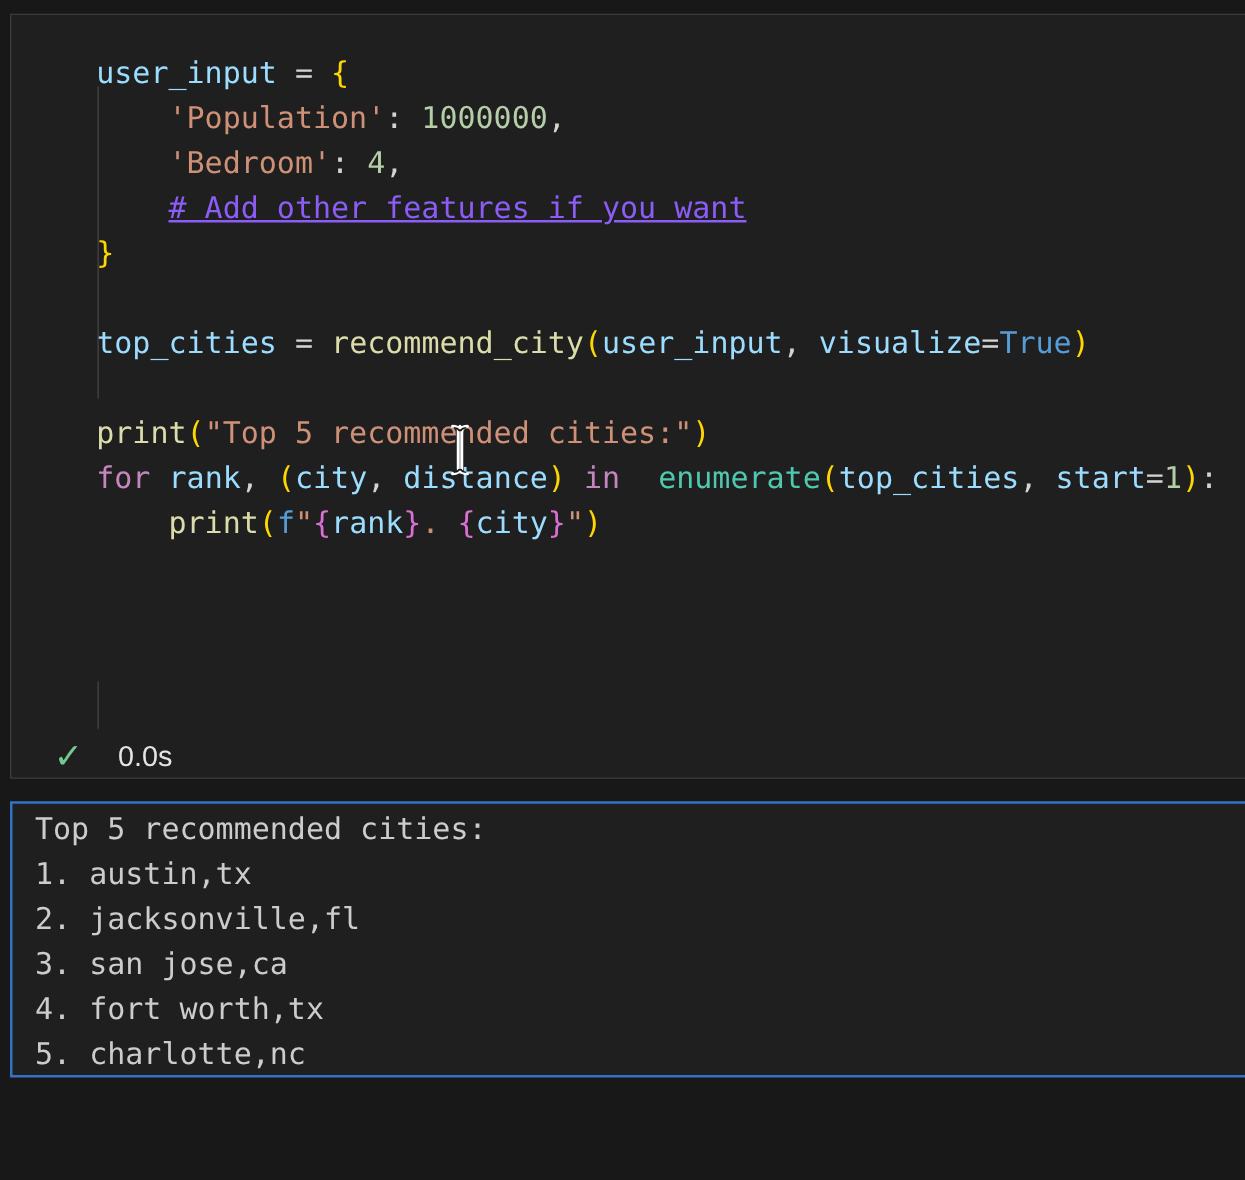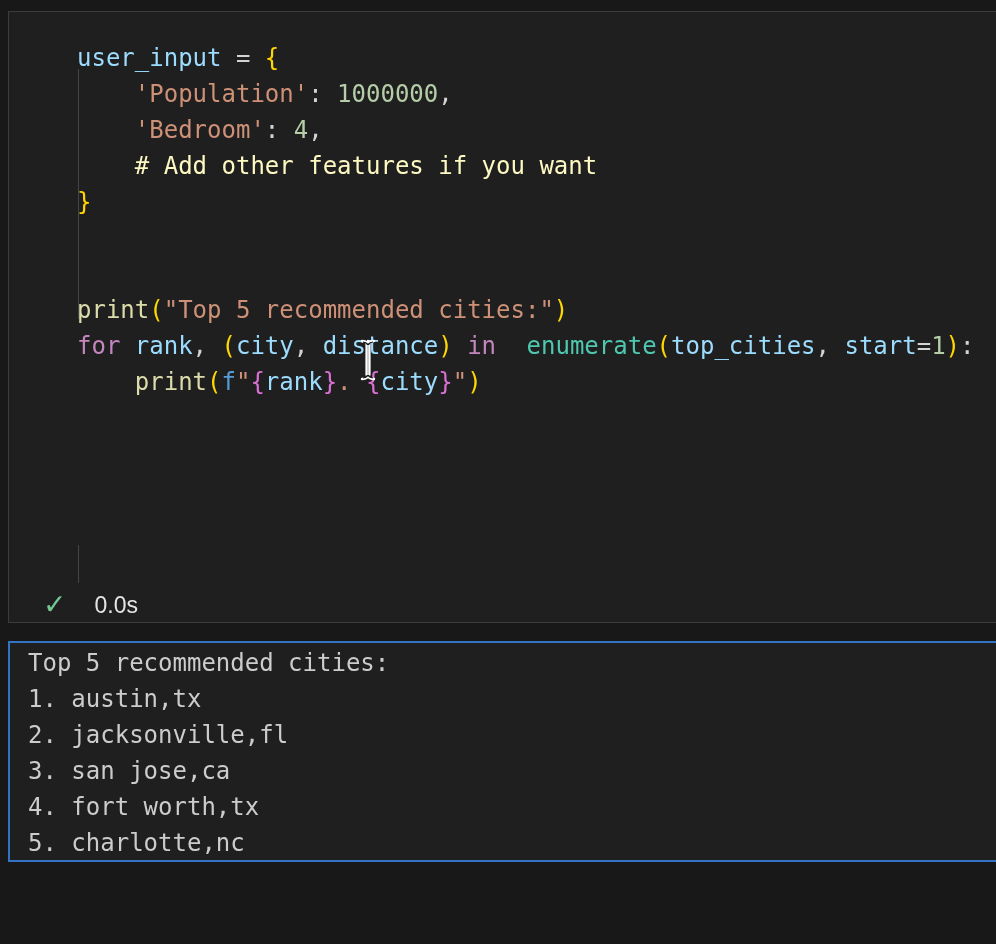--- a/index.html
+++ b/index.html
@@ -31,21 +31,21 @@
   }
   
   .tok-var  { color: #9cdcfe; text-align: right; }
   .tok-op   { color: #d4d4d4; }
   .tok-fn   { color: #dcdcaa; }
   .tok-kw   { color: #c586c0; }
   .tok-kw2  { color: #569cd6; }
   .tok-type { color: #4ec9b0; margin-left: 16px; }
   .tok-str  { color: #ce9178; }
   .tok-num  { color: #b5cea8; }
-  .tok-com  { color: #fef9c3; }
+  .tok-com  { color: #8b5cf6; text-decoration: underline; }
   .tok-b1   { color: #ffd700; }
   .tok-b2   { color: #da70d6; }
 
   .indent-guide {
     position: absolute;
     width: 1px;
     background: #464647;
   }
   .guide-dict  { left: 69px; top: 57px;  height: 250px; }
   .guide-print { left: 69px; top: 533px; height: 38px; }
@@ -98,20 +98,21 @@
 
 <div class="nb-cell">
   <div class="code-editor">
     <div>
         <div class="code-line"><span class="tok-var">user_input</span><span class="tok-op"> = </span><span class="tok-b1">{</span></div>
         <div class="code-line"><span class="tok-op">    </span><span class="tok-str">'Population'</span><span class="tok-op">: </span><span class="tok-num">1000000</span><span class="tok-op">,</span></div>
         <div class="code-line"><span class="tok-op">    </span><span class="tok-str">'Bedroom'</span><span class="tok-op">: </span><span class="tok-num">4</span><span class="tok-op">,</span></div>
         <div class="code-line"><span class="tok-op">    </span><span class="tok-com"># Add other features if you want</span></div>
         <div class="code-line"><span class="tok-b1">}</span></div>
         <div class="code-line">&nbsp;</div>
+        <div class="code-line"><span class="tok-var">top_cities</span><span class="tok-op"> = </span><span class="tok-fn">recommend_city</span><span class="tok-b1">(</span><span class="tok-var">user_input</span><span class="tok-op">, </span><span class="tok-var">visualize</span><span class="tok-op">=</span><span class="tok-kw2">True</span><span class="tok-b1">)</span></div>
         <div class="code-line">&nbsp;</div>
         <div class="code-line"><span class="tok-fn">print</span><span class="tok-b1">(</span><span class="tok-str">"Top 5 recommended cities:"</span><span class="tok-b1">)</span></div>
         <div class="code-line"><span class="tok-kw">for</span><span class="tok-op"> </span><span class="tok-var">rank</span><span class="tok-op">, </span><span class="tok-b1">(</span><span class="tok-var">city</span><span class="tok-op">, </span><span class="tok-var">distance</span><span class="tok-b1">)</span><span class="tok-op"> </span><span class="tok-kw">in</span><span class="tok-op"> </span><span class="tok-type">enumerate</span><span class="tok-b1">(</span><span class="tok-var">top_cities</span><span class="tok-op">, </span><span class="tok-var">start</span><span class="tok-op">=</span><span class="tok-num">1</span><span class="tok-b1">)</span><span class="tok-op">:</span></div>
         <div class="code-line"><span class="tok-op">    </span><span class="tok-fn">print</span><span class="tok-b1">(</span><span class="tok-kw2">f</span><span class="tok-str">"</span><span class="tok-b2">{</span><span class="tok-var">rank</span><span class="tok-b2">}</span><span class="tok-str">. </span><span class="tok-b2">{</span><span class="tok-var">city</span><span class="tok-b2">}</span><span class="tok-str">"</span><span class="tok-b1">)</span></div>
       </div>
   </div>
   <div class="indent-guide guide-dict"></div>
   <div class="indent-guide guide-print"></div>
 
   <div class="exec-status">

